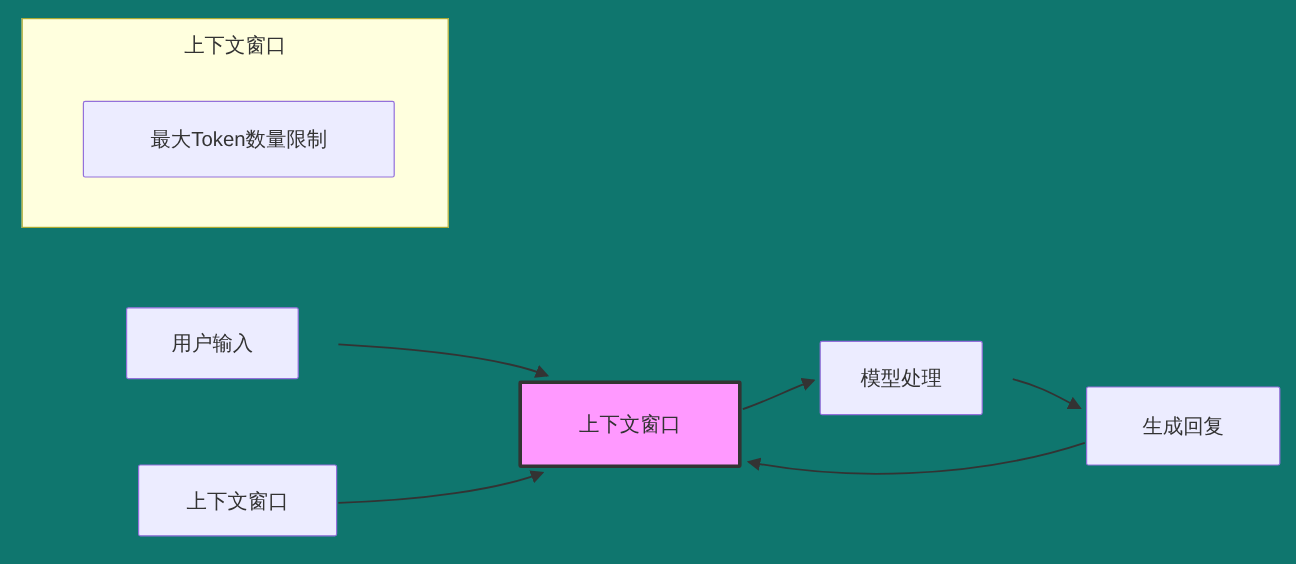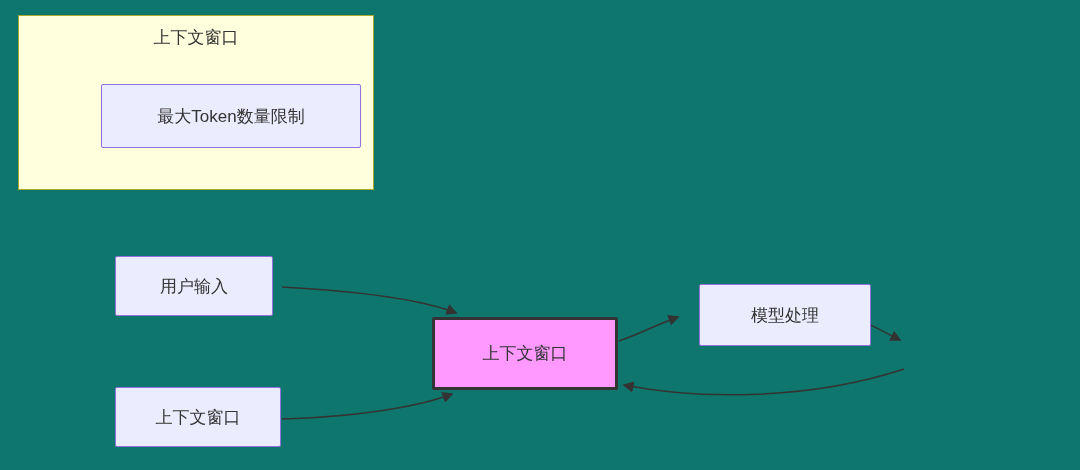--- a/index.html
+++ b/index.html
@@ -64,49 +64,48 @@
   .subgraph-title {
     position: absolute;
     top: 10px;
     left: 0;
     width: 100%;
     text-align: center;
     font-size: 17px;
     color: var(--text-color, #333);
   }
   .node-max-token {
-    left: 82px;
+    left: 50px;
     top: 68px;
     width: 260px;
     height: 64px;
   }
   .node-user-input {
-    left: 115px;
+    left: 105px;
     top: 256px;
-    width: 158px;
+    width: 144px;
     height: 60px;
   }
   .node-history {
     left: 115px;
     top: 387px;
     width: 166px;
     height: 60px;
   }
   .node-context-window {
     left: 432px;
     top: 317px;
     width: 186px;
     height: 73px;
   }
   .node-model {
     left: 683px;
     top: 284px;
-    width: 172px;
+    width: 136px;
     height: 62px;
-    margin-left: 16px;
   }
   .node-reply {
     left: 905px;
     top: 322px;
     width: 162px;
     height: 66px;
   }
 </style>
 </head>
 <body>
@@ -137,14 +136,15 @@
   </div>
 
   <div class="node lavender node-user-input">用户输入</div>
 
   <div class="node lavender node-history">上下文窗口</div>
 
   <div class="node highlight node-context-window">上下文窗口</div>
 
   <div class="node lavender node-model">模型处理</div>
 
+  <div class="node lavender node-reply">生成回复</div>
 
 </div>
 
 </body></html>

